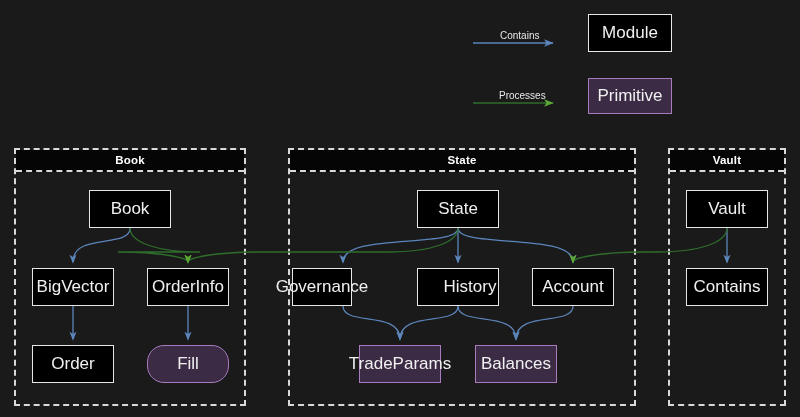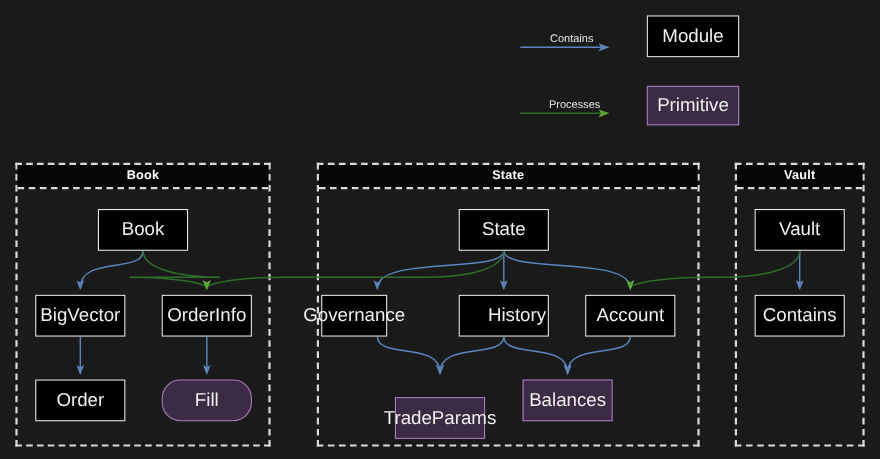--- a/index.html
+++ b/index.html
@@ -170,21 +170,21 @@
       </div>
       <div class="node module" style="left: 292px; top: 268px; width: 60px; height: 38px;">
         <span>Governance</span>
       </div>
       <div class="node module" style="left: 417px; top: 268px; width: 82px; height: 38px; padding-left: 24px;">
         <span>History</span>
       </div>
       <div class="node module" style="left: 532px; top: 268px; width: 82px; height: 38px;">
         <span>Account</span>
       </div>
-      <div class="node primitive" style="left: 359px; top: 345px; width: 82px; height: 38px; margin-top: 16px;">
+      <div class="node primitive" style="left: 359px; top: 345px; width: 82px; height: 38px;">
         <span>TradeParams</span>
       </div>
       <div class="node primitive" style="left: 475px; top: 345px; width: 82px; height: 38px;">
         <span>Balances</span>
       </div>
       <div class="node module" style="left: 686px; top: 190px; width: 82px; height: 38px;">
         <span>Vault</span>
       </div>
       <div class="node module" style="left: 686px; top: 268px; width: 82px; height: 38px;">
         <span>Contains</span>

